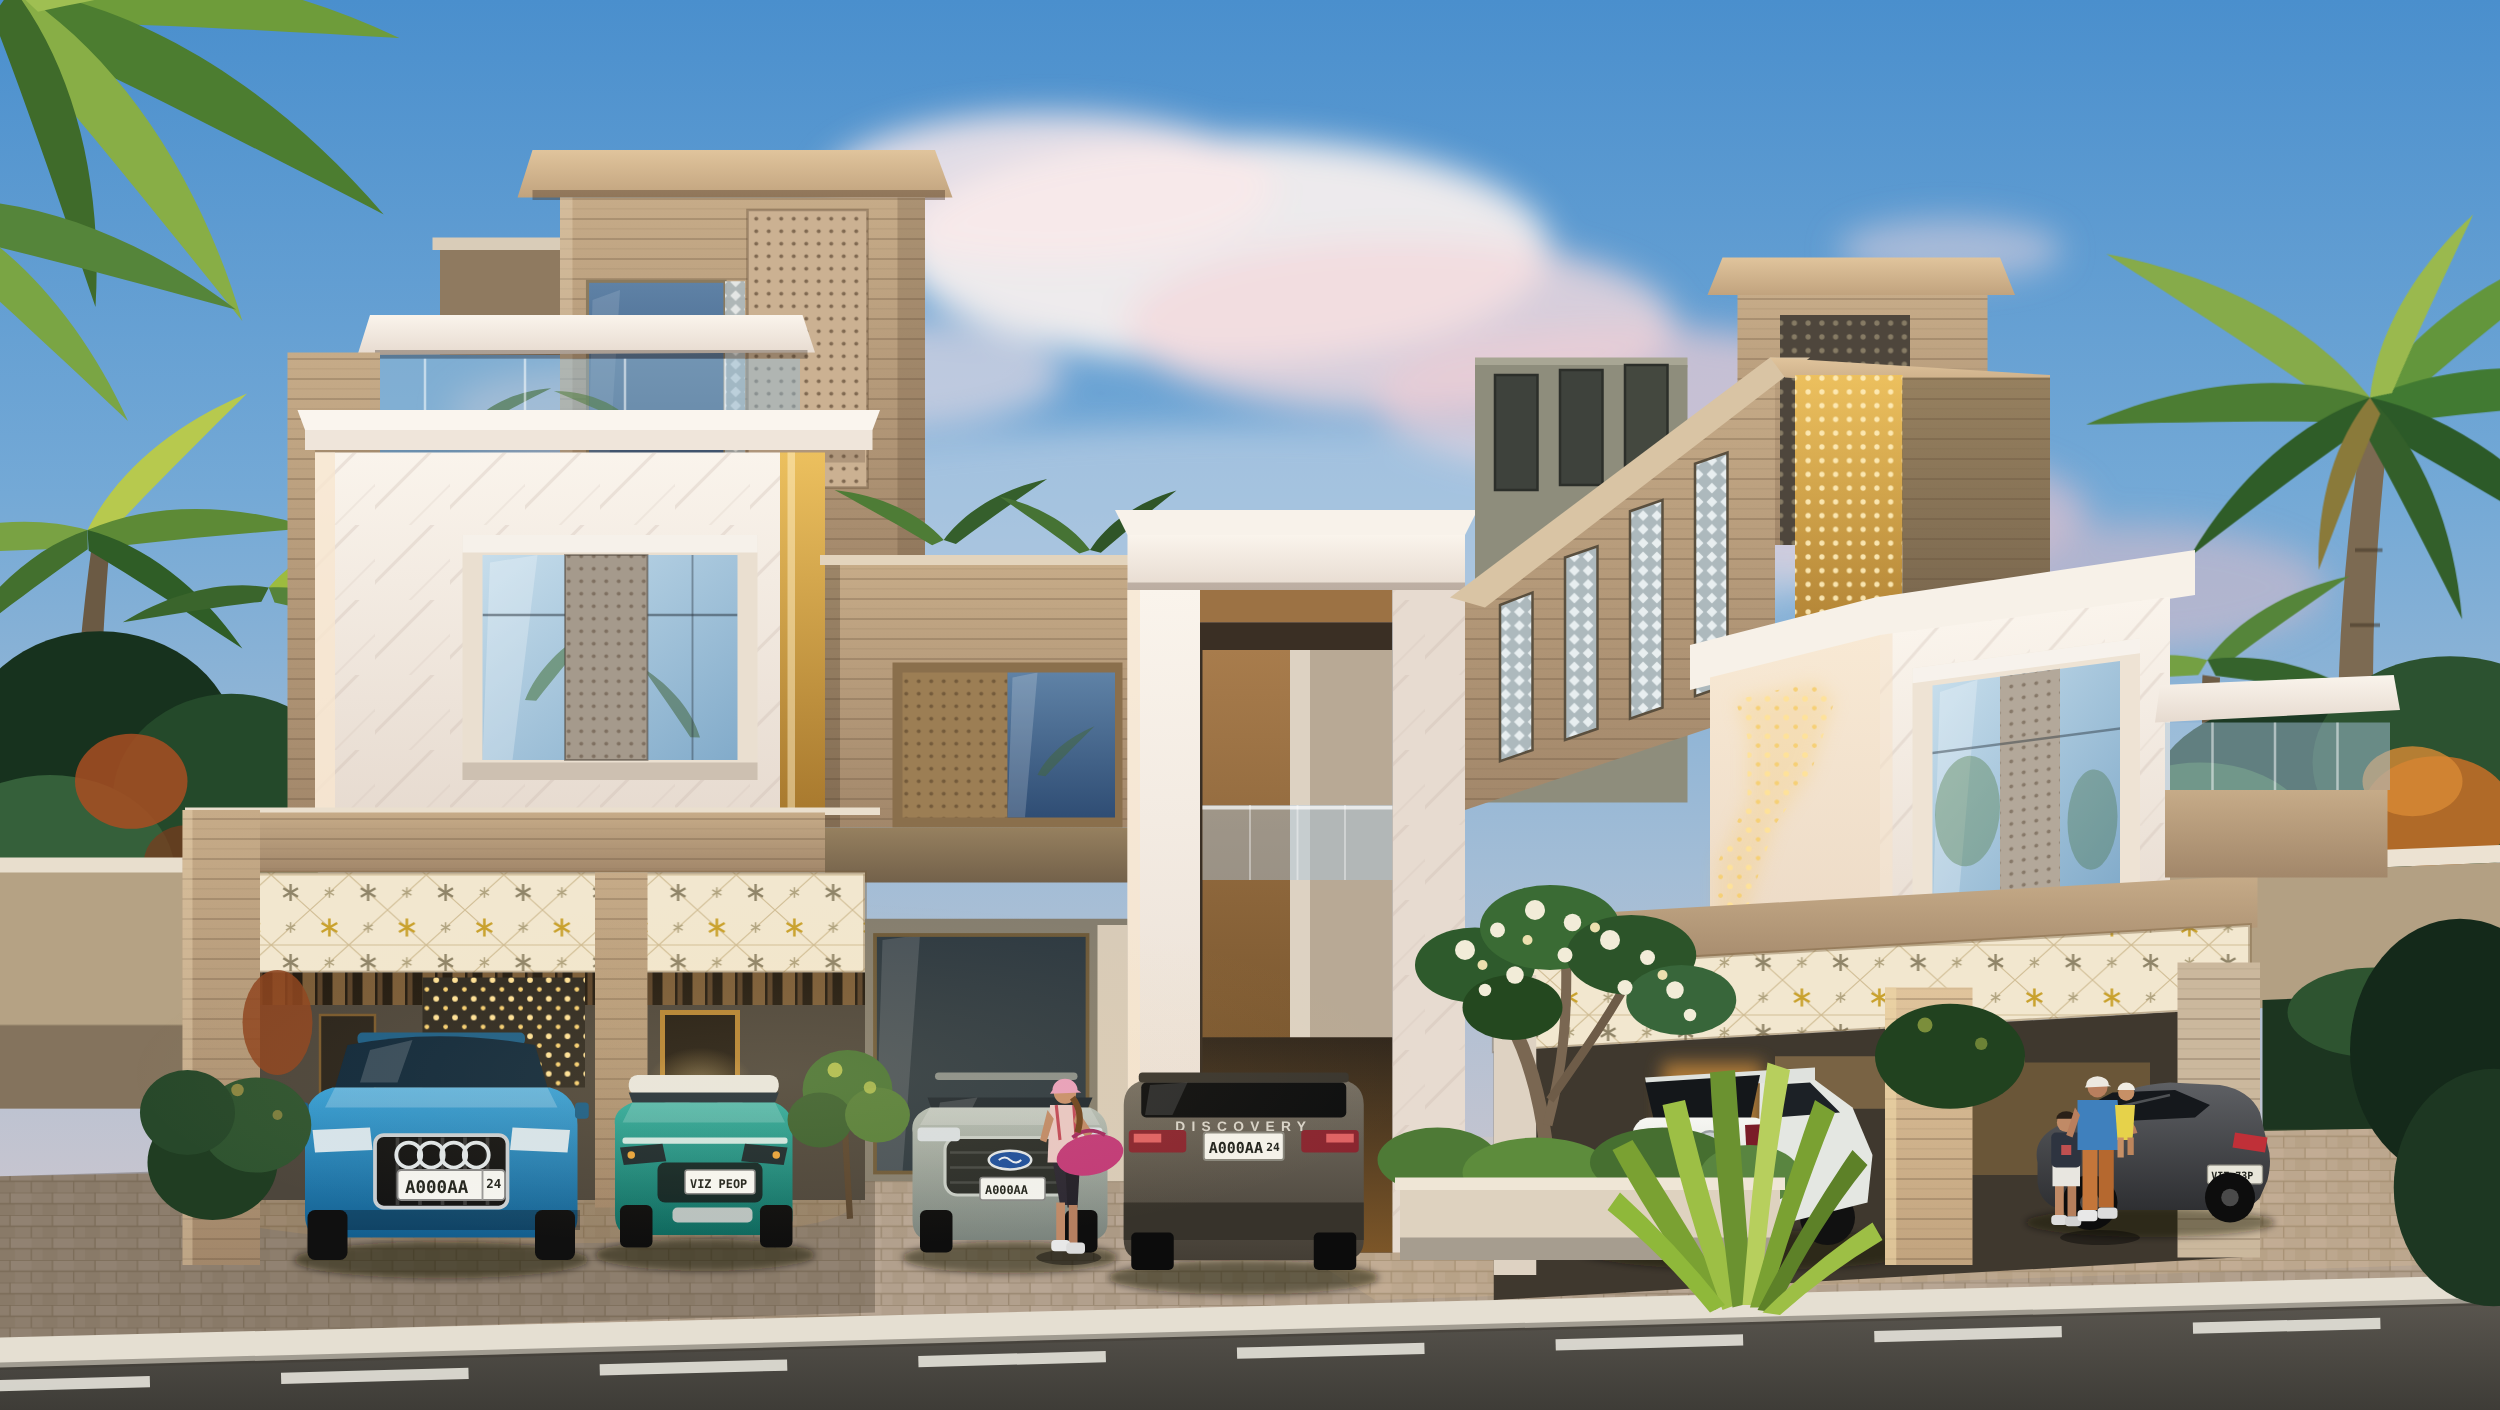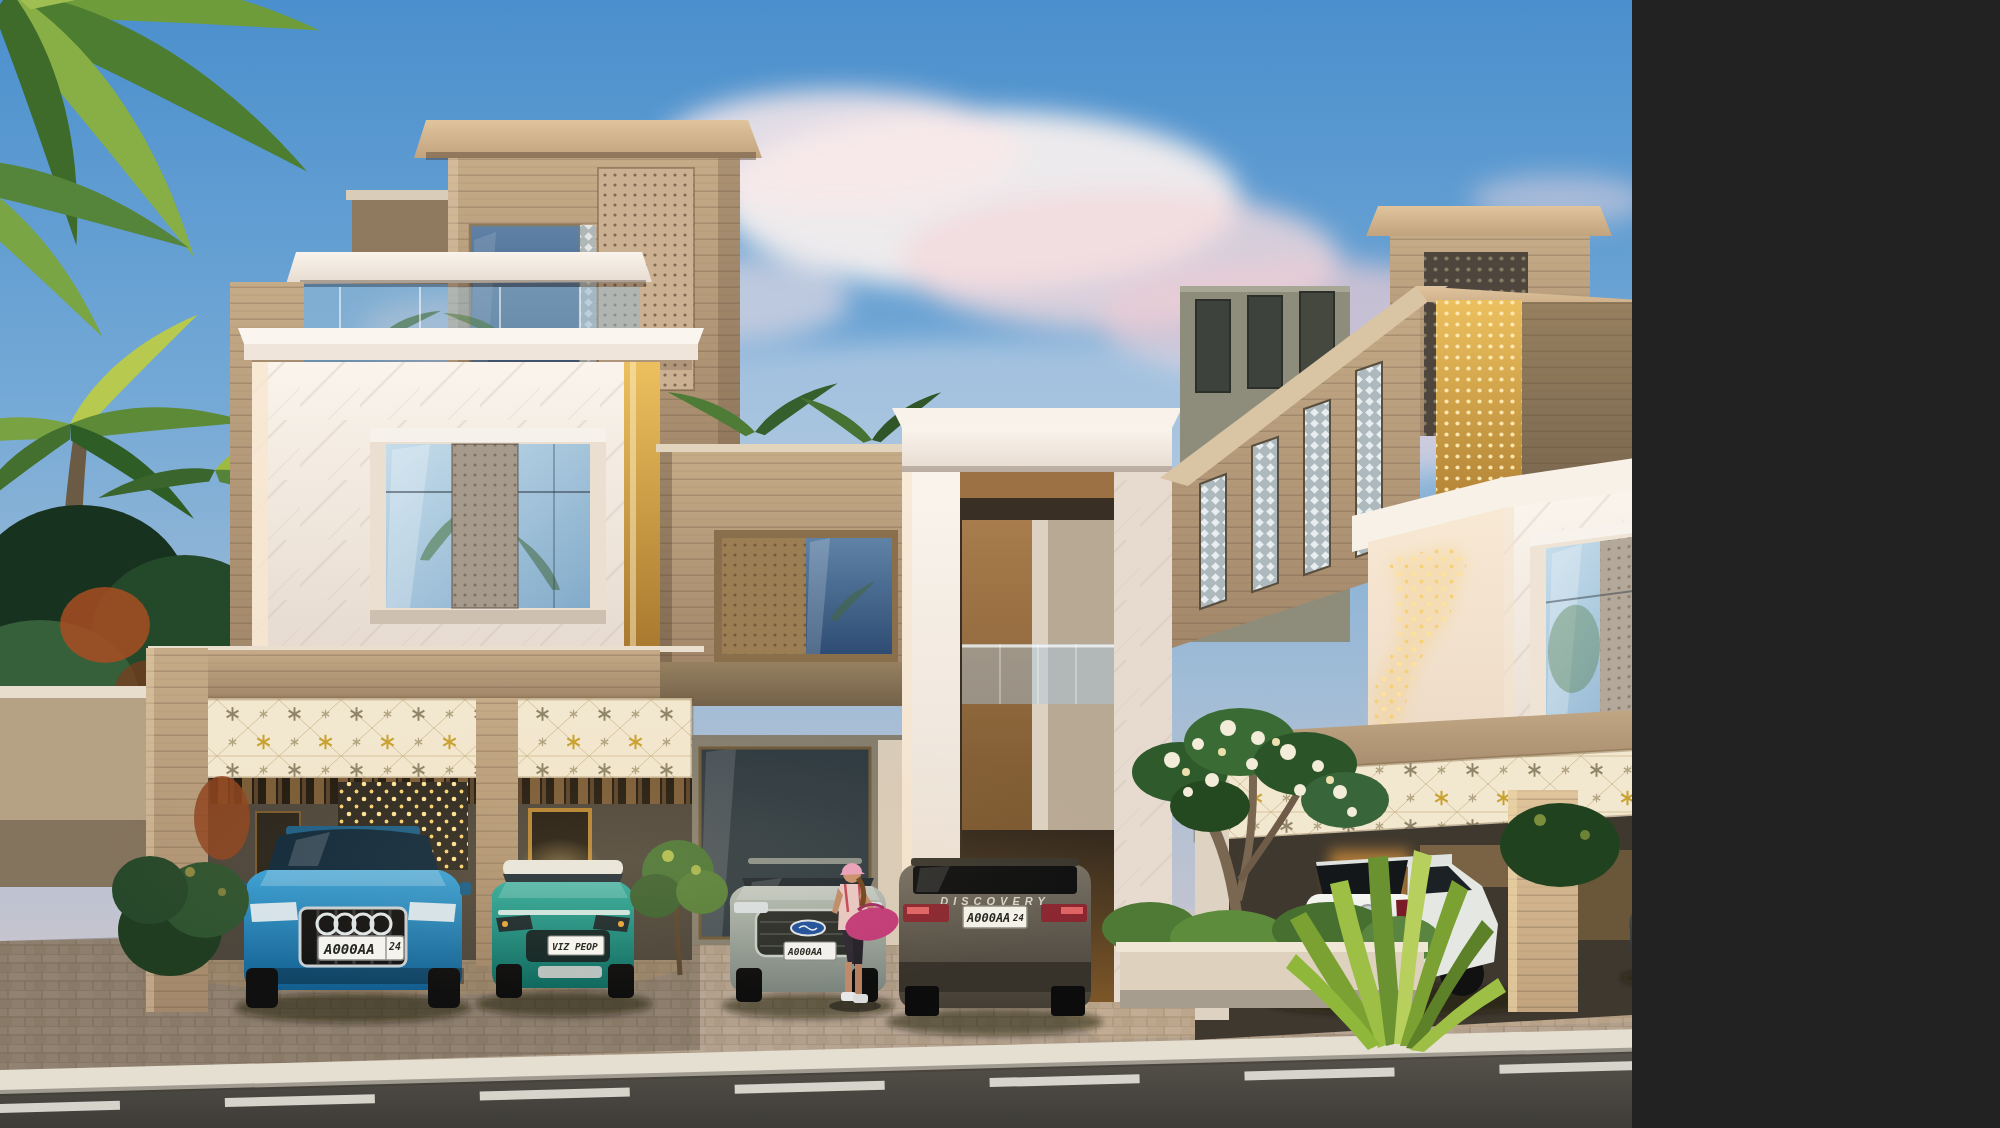--- a/index.html
+++ b/index.html
@@ -1,16 +1,16 @@
 <!DOCTYPE html>
 <html><head>
 <meta charset="utf-8">
 <style>
   html,body{margin:0;padding:0;background:#222;}
-  .scene{width:1632px;height:1128px;position:relative;overflow:hidden;font-family:"Liberation Sans",sans-serif;font-style:italic;}
+  .scene{width:2000px;height:1128px;position:relative;overflow:hidden;font-family:"Liberation Sans",sans-serif;}
   svg{display:block;}
   .plate-text{font-family:"DejaVu Sans Mono",monospace;font-weight:bold;fill:#23251f;}
   .plate-region{font-family:"DejaVu Sans Mono",monospace;font-weight:bold;fill:#23251f;}
   .badge-text{font-family:"Liberation Sans",sans-serif;fill:#d9d4c9;letter-spacing:5px;font-weight:bold;}
 </style>
 </head>
 <body>
 
 <div class="scene">
 <svg width="2000" height="1128" viewBox="0 0 2000 1128" xmlns="http://www.w3.org/2000/svg">

